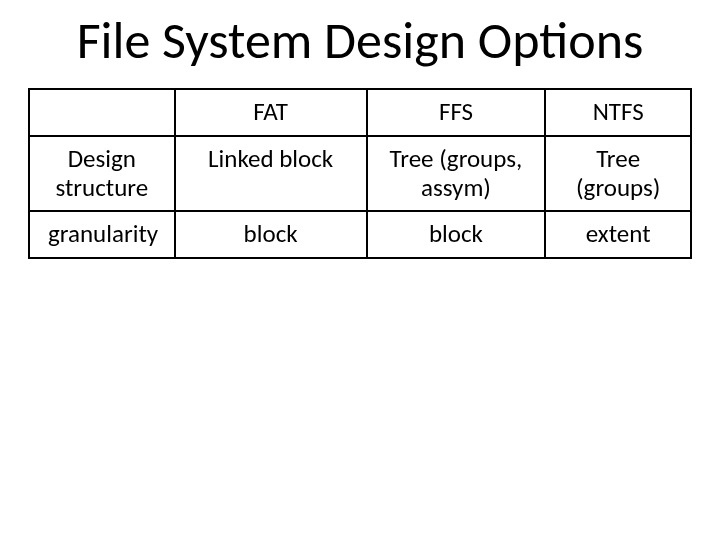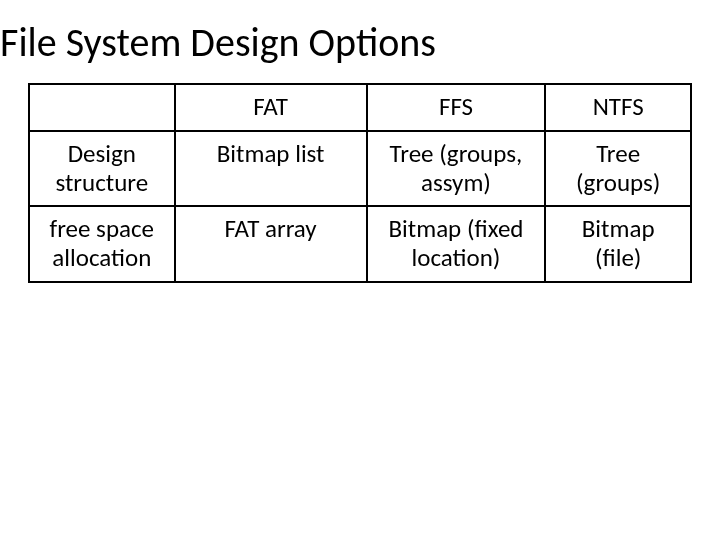--- a/index.html
+++ b/index.html
@@ -7,23 +7,24 @@
       padding: 0;
       width: 720px;
       height: 540px;
       font-family: Calibri, 'Segoe UI', Arial, sans-serif;
       background: #fff;
       display: flex;
       flex-direction: column;
       box-sizing: border-box;
     }
     .title {
-      font-size: 40px;
+      font-size: 52px;
       font-weight: 400;
-      margin: 18px 0 16px 0;
+      text-align: center;
+      margin: 8px 0 16px 0;
       color: #000;
     }
     .table-wrap {
       padding: 0 28px 0 28px;
     }
     table {
       border-collapse: collapse;
       width: 100%;
       table-layout: fixed;
     }
@@ -57,25 +58,25 @@
     </colgroup>
     <tbody>
         <tr>
       <td></td>
       <td>FAT</td>
       <td>FFS</td>
       <td>NTFS</td>
     </tr>
     <tr>
       <td>Design structure</td>
-      <td>Bitmap list</td>
+      <td>Linked block</td>
       <td>Tree (groups, assym)</td>
       <td>Tree (groups)</td>
     </tr>
     <tr>
-      <td>free space allocation</td>
-      <td>FAT array</td>
-      <td>Bitmap (fixed location)</td>
-      <td>Bitmap (file)</td>
+      <td>granularity</td>
+      <td>block</td>
+      <td>block</td>
+      <td>extent</td>
     </tr>
   </tbody>
     </table>
 </div>
 
 </body></html>

